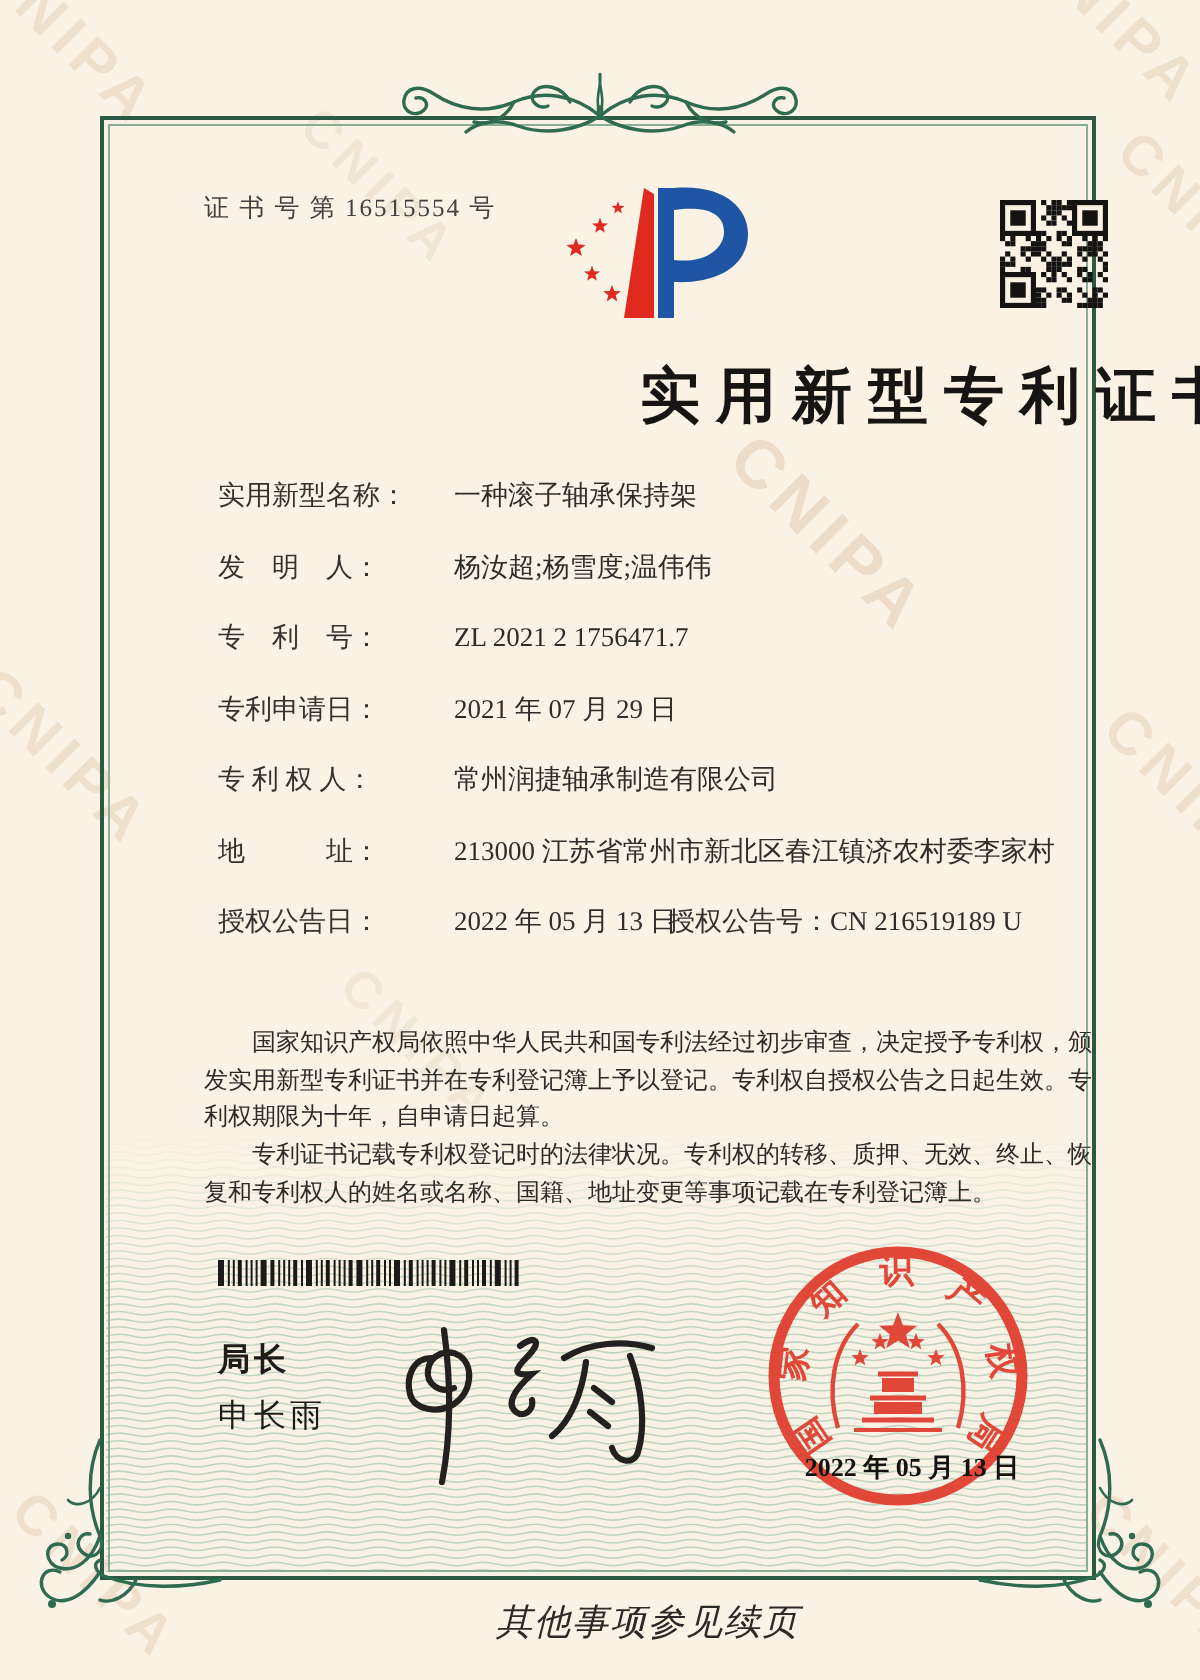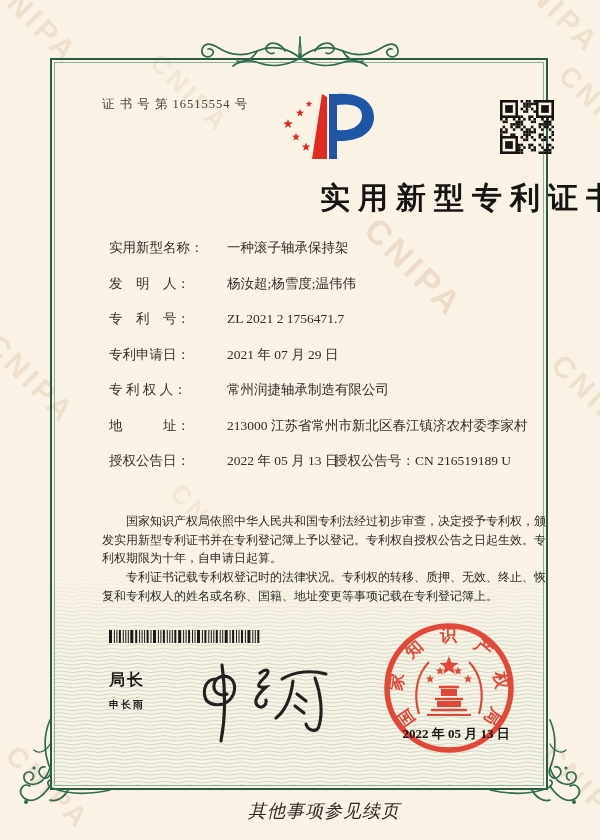--- a/index.html
+++ b/index.html
@@ -52,21 +52,21 @@
 
   .body-text{position:absolute;left:78px;top:512px;width:444px;font-size:12px;line-height:1.56;
              color:#2d2a27;text-align:justify;}
   .body-text p{margin:0;text-indent:2em;}
 
   .barcode{position:absolute;left:85px;top:630px;}
 
   .sign-title{position:absolute;left:85px;top:670px;font-family:"Liberation Sans","DejaVu Sans",sans-serif;
               font-weight:bold;font-size:16px;color:#1d1c1b;letter-spacing:2px;}
   .sign-name{position:absolute;left:85px;top:698px;font-family:"Liberation Sans","DejaVu Sans",sans-serif;
-             font-weight:bold;font-size:10px;color:#1d1c1b;letter-spacing:2px;}
+             font-weight:normal;font-size:16px;color:#1d1c1b;letter-spacing:2px;}
   .signature{position:absolute;left:170px;top:645px;}
 
   .seal{position:absolute;left:357px;top:620px;opacity:.93;}
   .seal-date{position:absolute;left:368px;top:725px;width:128px;text-align:center;
              font-size:13px;font-weight:bold;color:#141312;white-space:nowrap;}
 
   .page-info{position:absolute;left:0;top:766px;width:600px;text-align:center;font-size:11.5px;color:#35322e;}
   .footer-note{position:absolute;left:0;top:799px;width:600px;text-align:center;
                font-size:18px;font-style:italic;color:#2c2926;letter-spacing:1px;}
 </style>

